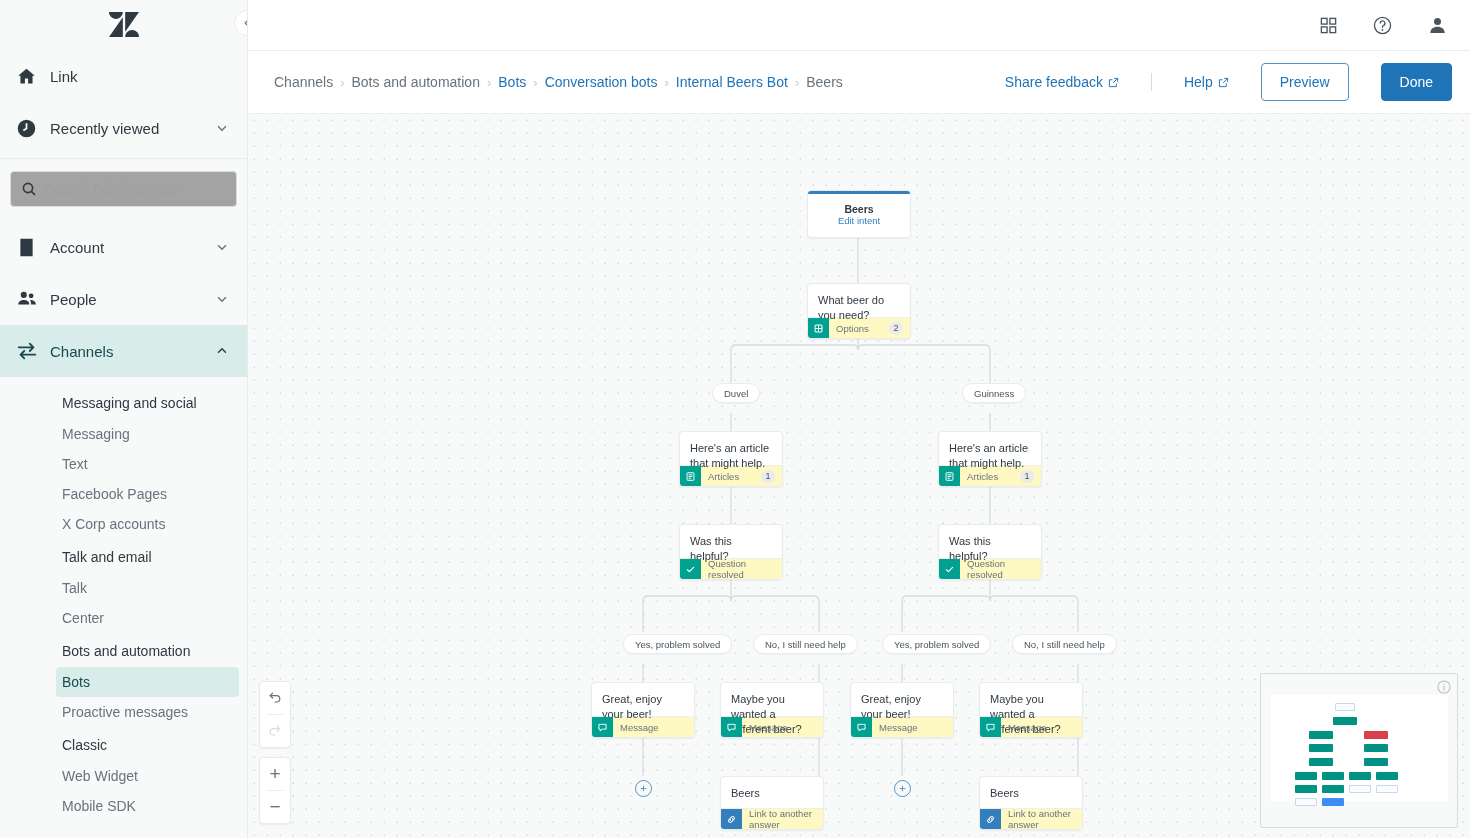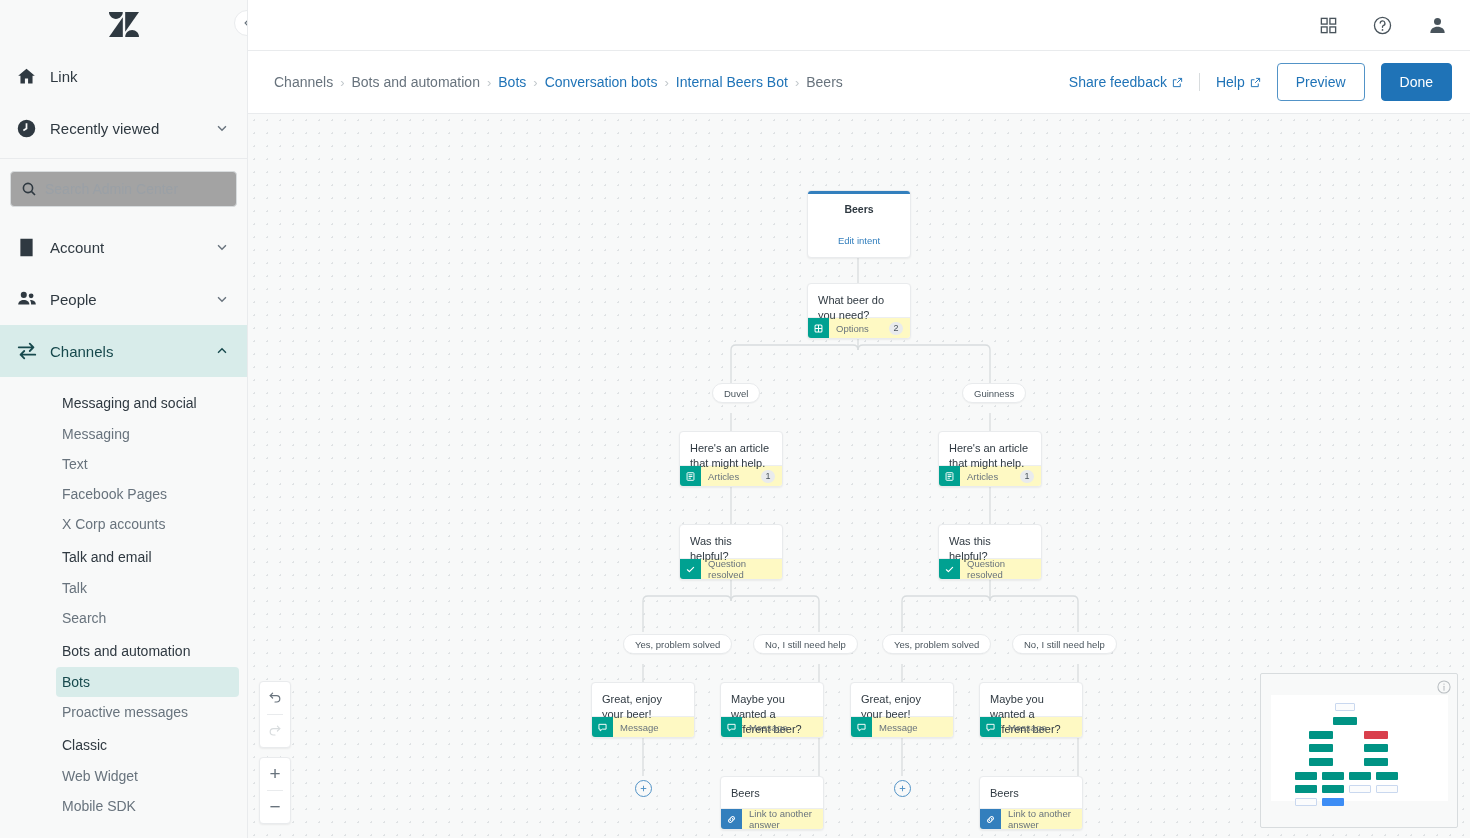--- a/index.html
+++ b/index.html
@@ -87,21 +87,21 @@
   .subbar {
     height: 63px; border-bottom: 1px solid #e9ebed;
     display: flex; align-items: center; background: #fff;
     padding: 0 18px 0 26px; flex: 0 0 63px;
   }
   .breadcrumb { display: flex; align-items: center; gap: 7px; font-size: 14px; flex: 1; }
   .bc-item { color: #68737d; }
   .bc-item.link { color: #1f73b7; cursor: pointer; }
   .bc-sep { color: #c2c8cc; font-size: 13px; }
 
-  .actions { display: flex; align-items: center; gap: 16px; }
+  .actions { display: flex; align-items: center; gap: 32px; }
   .link-btn { color: #1f73b7; font-size: 14px; cursor: pointer; display: flex; align-items: center; gap: 5px; }
   .vdiv { width: 1px; height: 18px; background: #d8dcde; }
   .btn {
     height: 38px; padding: 0 18px; border-radius: 4px; font-size: 14px;
     display: flex; align-items: center; justify-content: center; cursor: pointer;
     font-family: "Liberation Sans", sans-serif;
   }
   .btn-outline { border: 1px solid #5293c7; color: #1f73b7; background: #fff; }
   .btn-primary { background: #1f73b7; color: #fff; border: 1px solid #1f73b7; }
 
@@ -142,21 +142,21 @@
   .foot-count {
     font-size: 9px; color: #49545c; background: #e9ebed;
     min-width: 14px; height: 13px; border-radius: 7px;
     display: flex; align-items: center; justify-content: center; padding: 0 4px;
   }
 
   .node-root { }
   .node-root .accent { height: 3px; background: #337fbd; }
   .node-root .root-body { padding: 9px 8px 11px; text-align: center; }
   .root-title { font-size: 10.5px; font-weight: bold; color: #2f3941; }
-  .root-link { font-size: 9.5px; color: #337fbd; margin-top: 20px; }
+  .root-link { font-size: 9.5px; color: #337fbd; margin-top: 0; }
 
   .pill {
     position: absolute;
     background: #fff; border: 1px solid #e9ebed; border-radius: 14px;
     height: 20px; padding: 0 11px;
     display: flex; align-items: center; justify-content: center;
     font-size: 9.5px; color: #49545c; white-space: nowrap;
     box-shadow: 0 1px 1px rgba(0,0,0,0.04);
     cursor: pointer;
   }
@@ -298,21 +298,21 @@
     <div class="sb-sub">
 
       <div class="sb-group-title">Messaging and social</div>
       <div class="sb-sub-item">Messaging</div>
       <div class="sb-sub-item">Text</div>
       <div class="sb-sub-item">Facebook Pages</div>
       <div class="sb-sub-item">X Corp accounts</div>
 
       <div class="sb-group-title">Talk and email</div>
       <div class="sb-sub-item">Talk</div>
-      <div class="sb-sub-item">Search</div>
+      <div class="sb-sub-item">Center</div>
 
       <div class="sb-group-title">Bots and automation</div>
       <div class="sb-sub-item active">Bots</div>
       <div class="sb-sub-item">Proactive messages</div>
 
       <div class="sb-group-title">Classic</div>
       <div class="sb-sub-item">Web Widget</div>
       <div class="sb-sub-item">Mobile SDK</div>
     </div>
 

